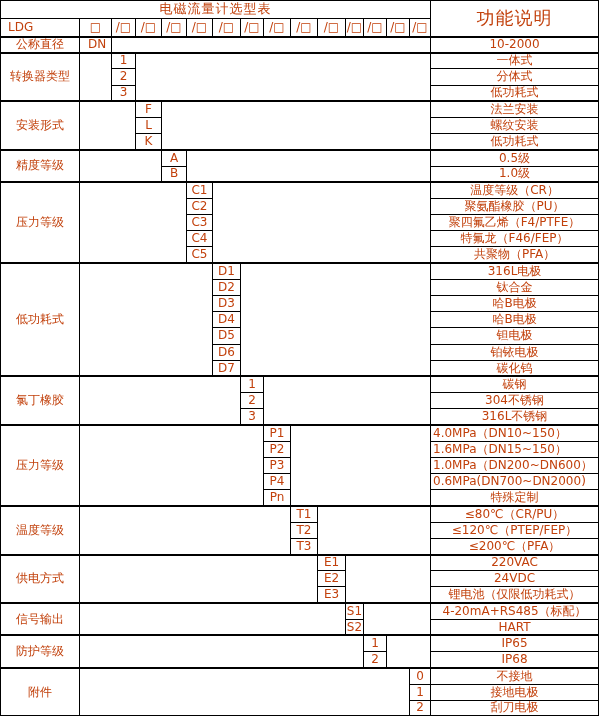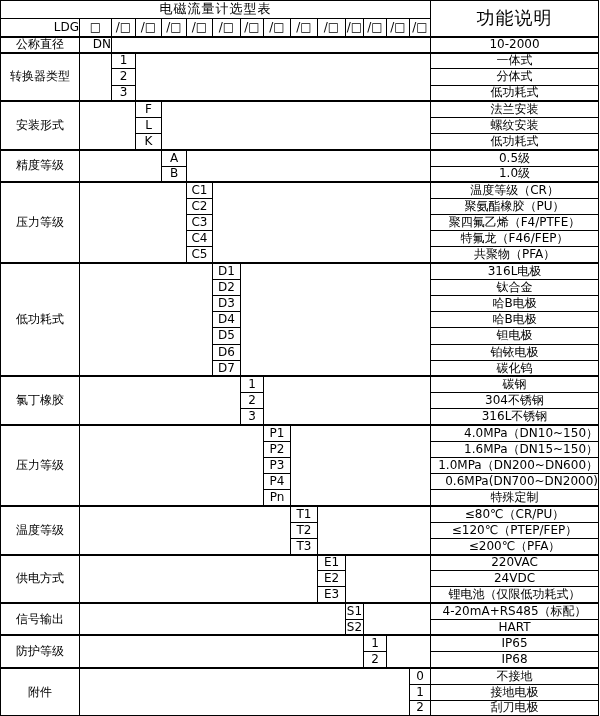--- a/index.html
+++ b/index.html
@@ -1,35 +1,35 @@
 <!DOCTYPE html>
 <html><head>
 <meta charset="utf-8">
 <style>
   html,body {margin:0; padding:0; background:#fff;}
   body {width:600px; height:716px; overflow:hidden;}
   table {
     border-collapse:collapse; table-layout:fixed;
     width:598px; height:716px;
     font-family:"DejaVu Sans", sans-serif;
-    font-size:12px; color:#000000; background:#fff;
+    font-size:12px; color:#c2410c; background:#fff;
   }
   td {
     border:1px solid #000; padding:0;
     text-align:center; vertical-align:middle;
     overflow:hidden; white-space:nowrap;
     line-height:1.1;
   }
   tr {height:16.2px;}
   tr.hdr {height:18px;}
   td.title {font-size:13px; letter-spacing:1px;}
   td.fnh {font-size:18px; letter-spacing:1px;}
-  td.ldg {text-align:right; padding-left:7px;}
-  td.codeL {text-align:right; padding-left:3px;}
-  td.descL {text-align:right; padding-left:2px;}
+  td.ldg {text-align:left; padding-left:7px;}
+  td.codeL {text-align:center; padding-left:3px;}
+  td.descL {text-align:left; padding-left:2px;}
   td.ge {border-bottom-width:2px;}
 </style>
 </head>
 <body>
 
 <table id="sel-table">
   <colgroup id="cols">
       <col style="width: 79px;">
       <col style="width: 32px;">
       <col style="width: 24px;">

